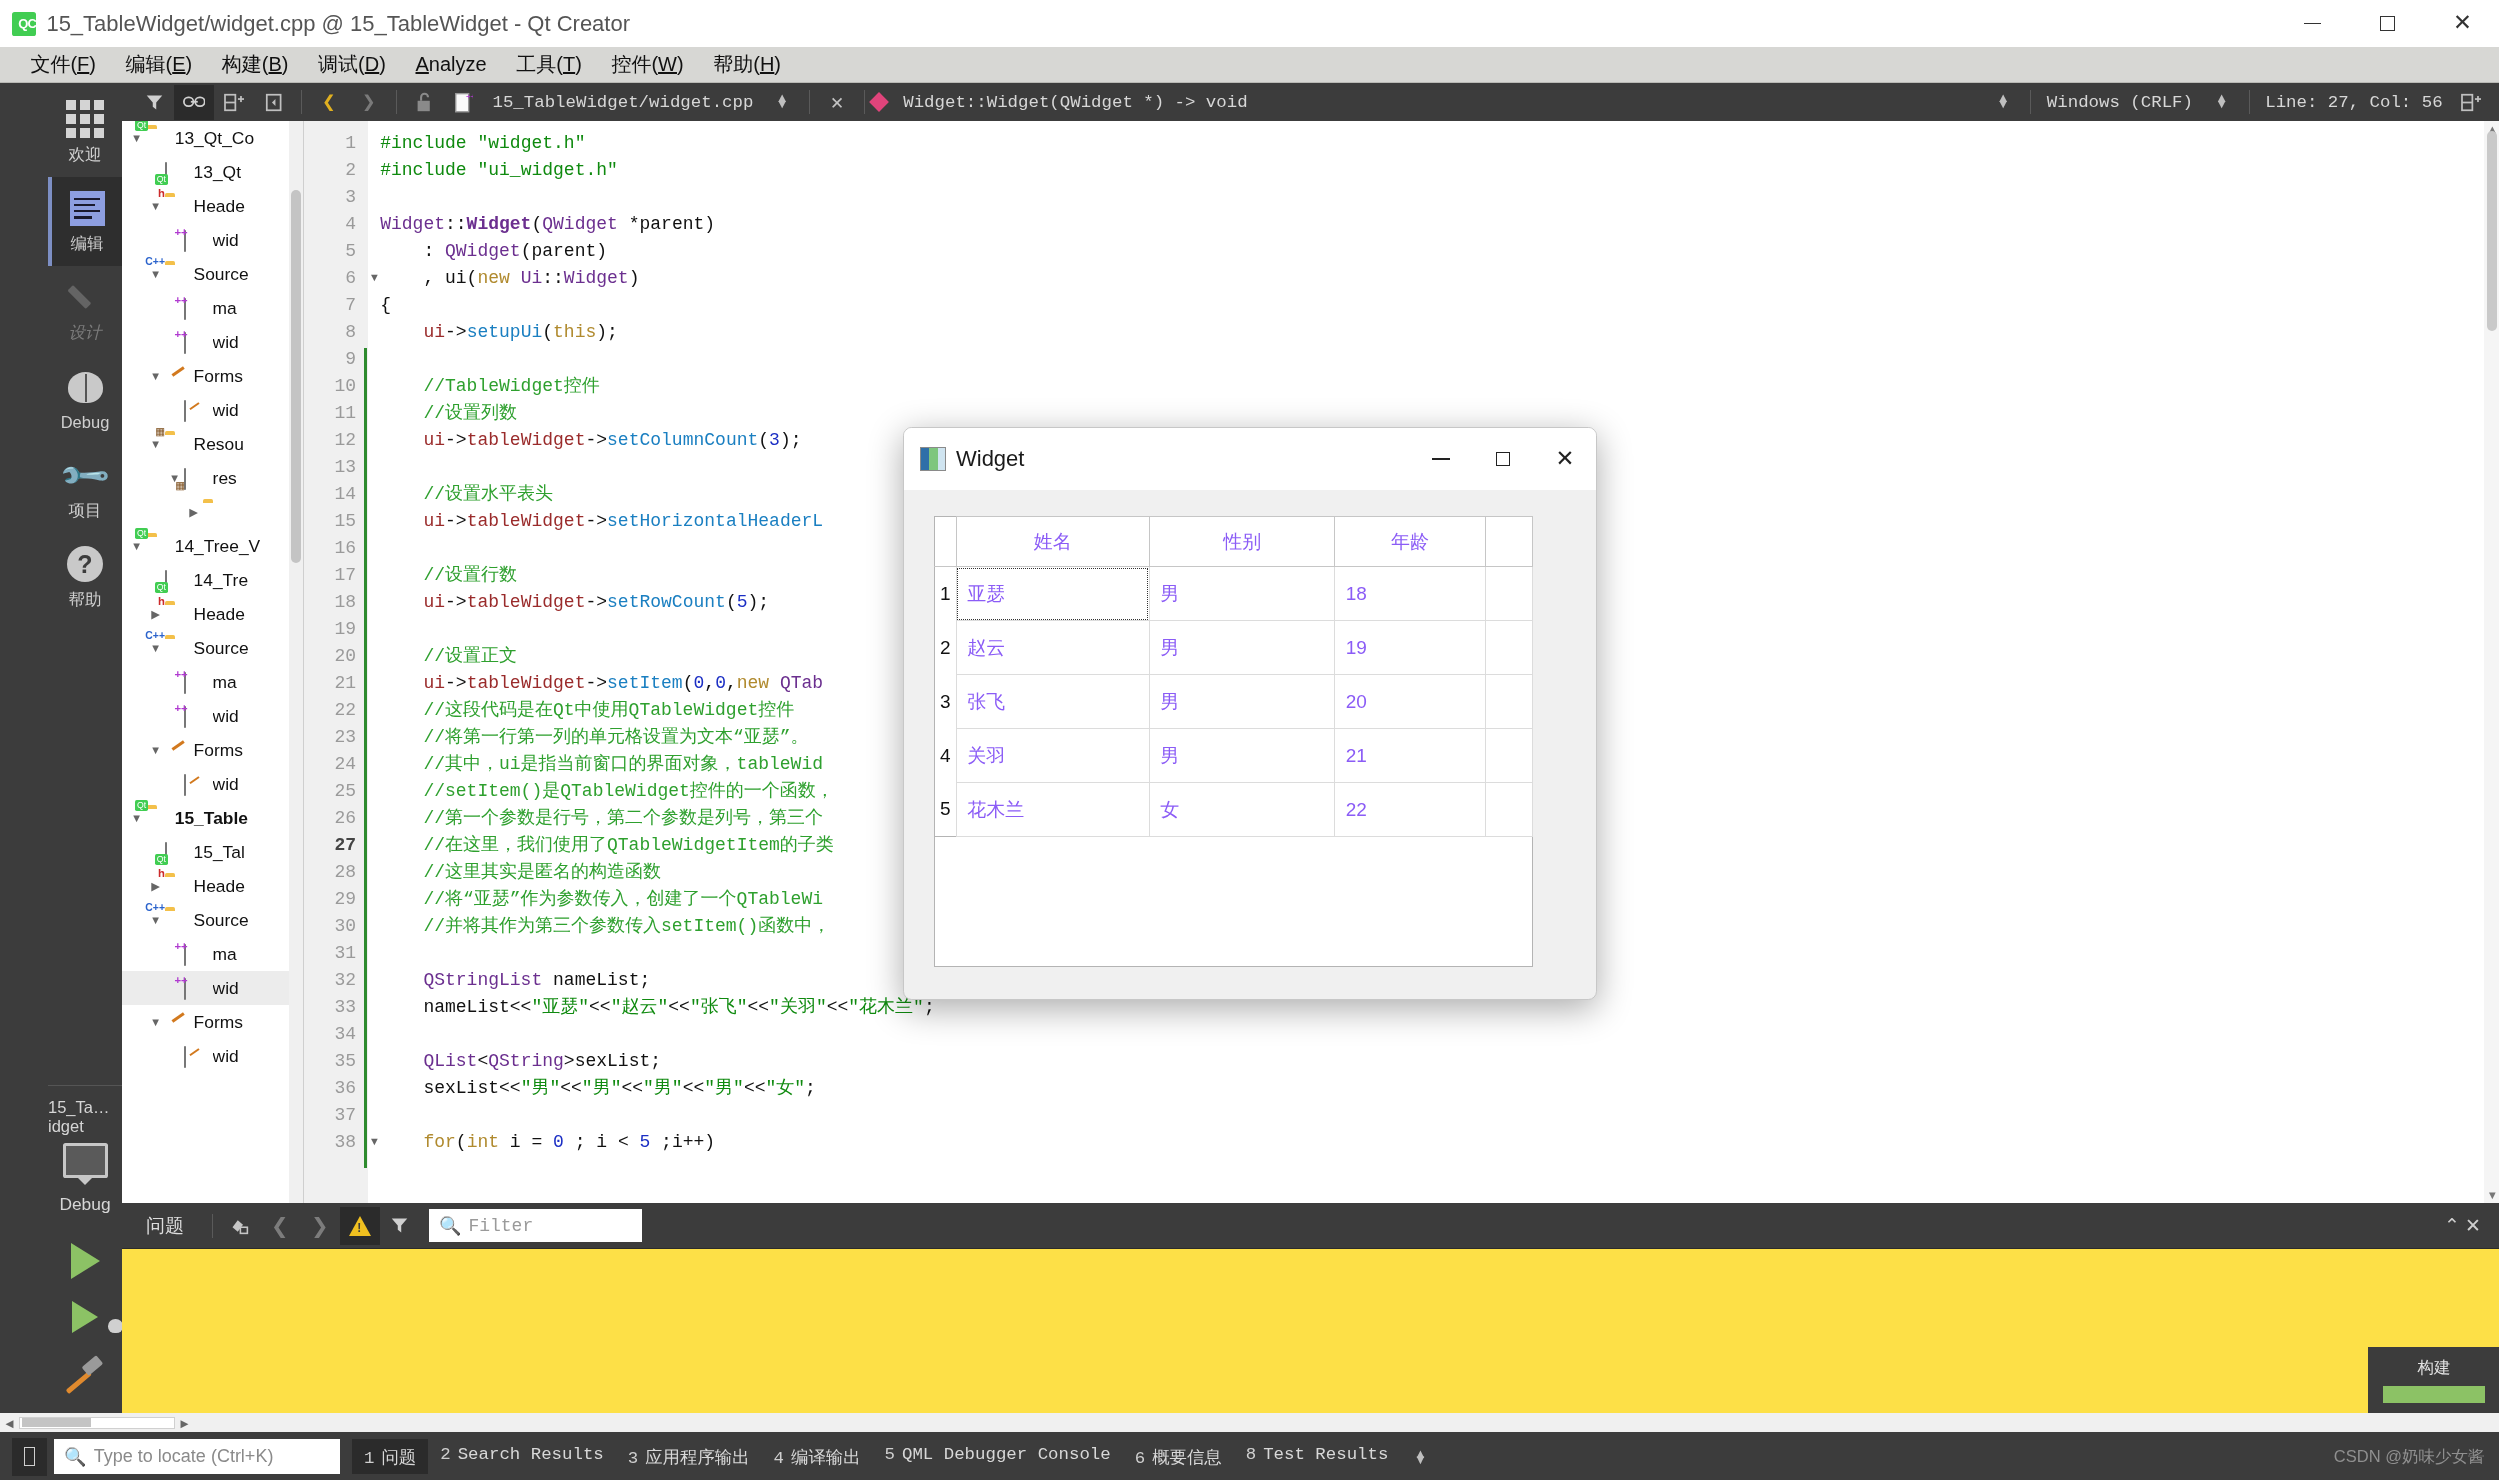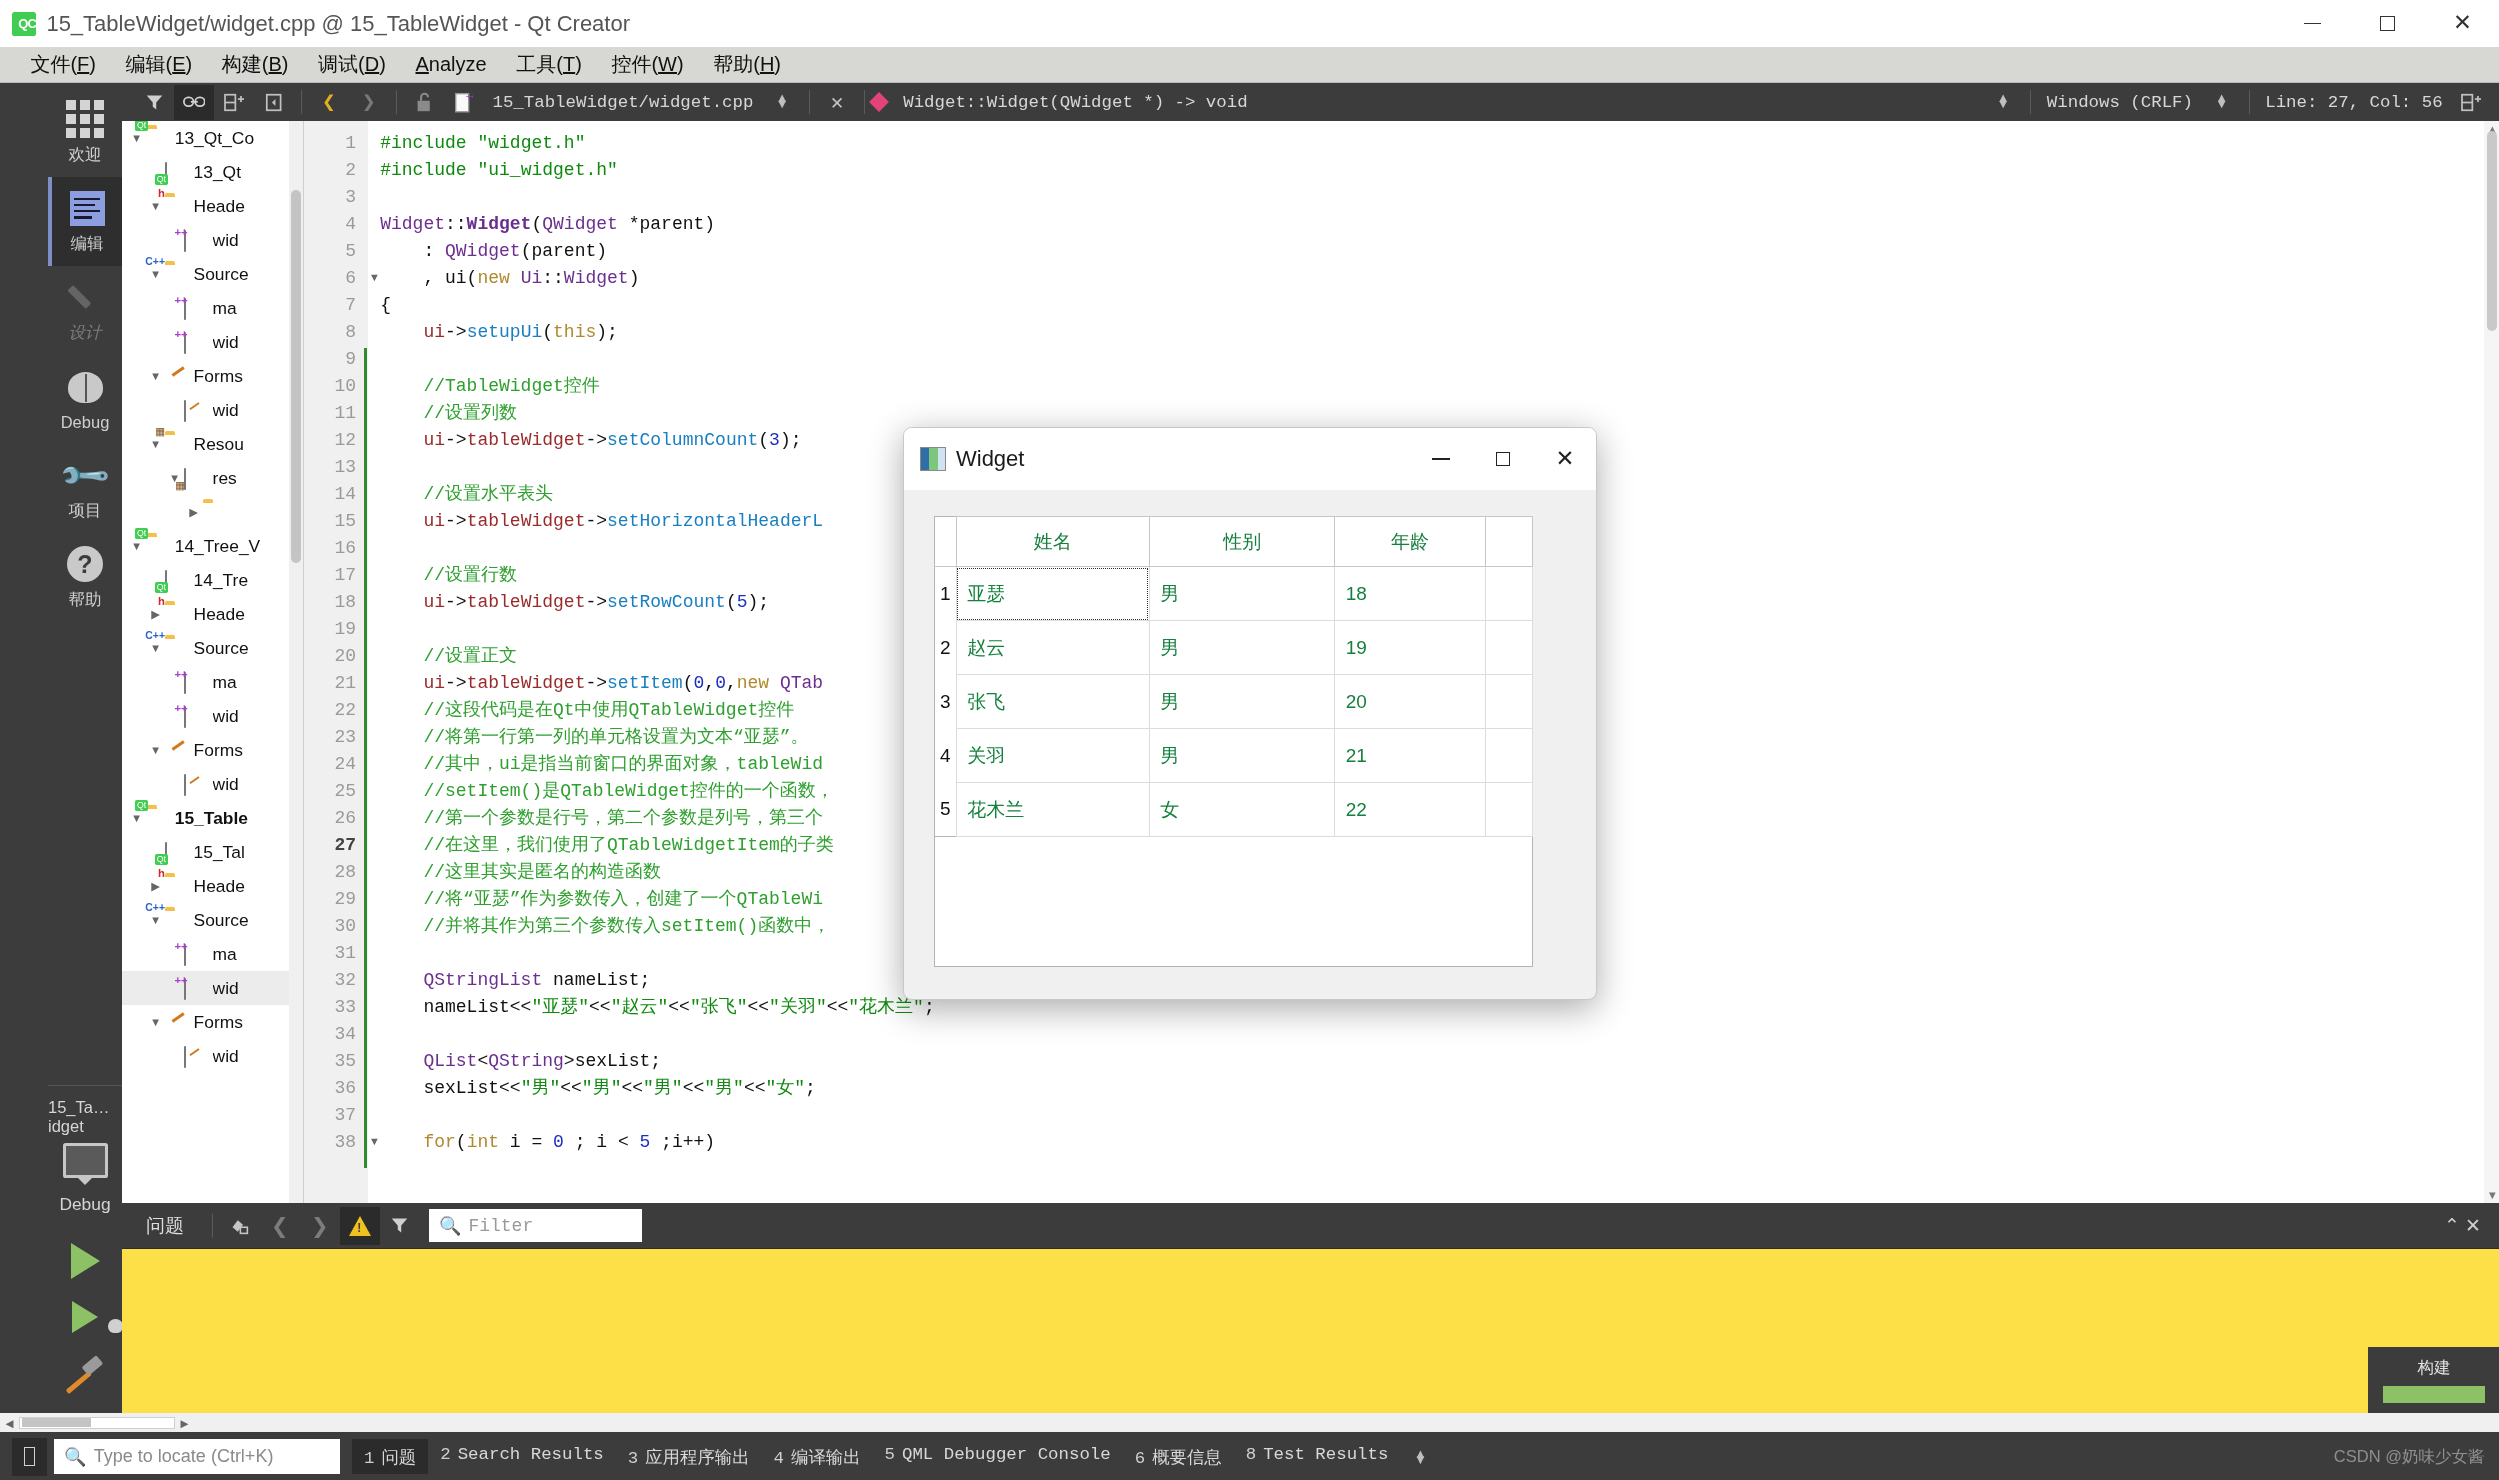--- a/index.html
+++ b/index.html
@@ -176,21 +176,21 @@
   .qt-ico { width: 26px; height: 24px; background: linear-gradient(90deg,#2f6fa8 0 34%, #7ec67e 34% 70%, #cfe4f0 70% 100%);
             border: 1.3px solid #8a8a8a; margin-right: 10.4px; }
   .qt-title-text { font-size: 22px; color:#1a1a1a; }
   .qt-wbtns { margin-left:auto; display:flex; }
   .qt-wbtn { width: 62px; height: 62px; display:flex; align-items:center; justify-content:center; cursor:pointer; }
   .qt-wbtn .g-min { width: 17.4px; height:1.4px; background:#222; }
   .qt-wbtn .g-max { width: 14.8px; height:14.8px; border:1.5px solid #222; }
   .qt-wbtn .g-cls { font-size: 22.6px; color:#222; line-height:1; }
   .qtdlg-body { padding: 26px 29.5px; }
   .qtable { width: 599px; background:#fff; border:0.9px solid #b4b4b4; border-collapse: collapse; }
-  .qtable th, .qtable td { border: 0.9px solid #dcdcdc; font-weight: normal; font-size: 19px; height: 54px; color:#15803d; }
+  .qtable th, .qtable td { border: 0.9px solid #dcdcdc; font-weight: normal; font-size: 19px; height: 54px; color:#8b5cf6; }
   .qtable th { border-color:#c6c6c6; background:#fff; text-align:center; height: 50px;}
   .qtable td.rowhdr { width: 22.6px; border:none; text-align:right; padding-right:5.2px; background:#fff; color:#111;}
   .qtable th.corner { width: 22.6px; border-left:none; border-top:none; background:#fff; }
   .qtable td.cell { padding-left: 10.4px; }
   .qtable td.sel { outline: 1.7px dotted #333; outline-offset: -2.6px; }
   .col-name { width: 201px; } .col-sex { width: 193px; } .col-age { width: 156px; } .col-pad { width: 49px; }
   .qt-blank { height: 130px; border:0.9px solid #b4b4b4; border-top:none; width:599px; background:#fff;}
 
   
   .issuebar { height: 45px; flex: 0 0 45px; background:#3c3c3c; display:flex; align-items:center; color:#ddd; }

